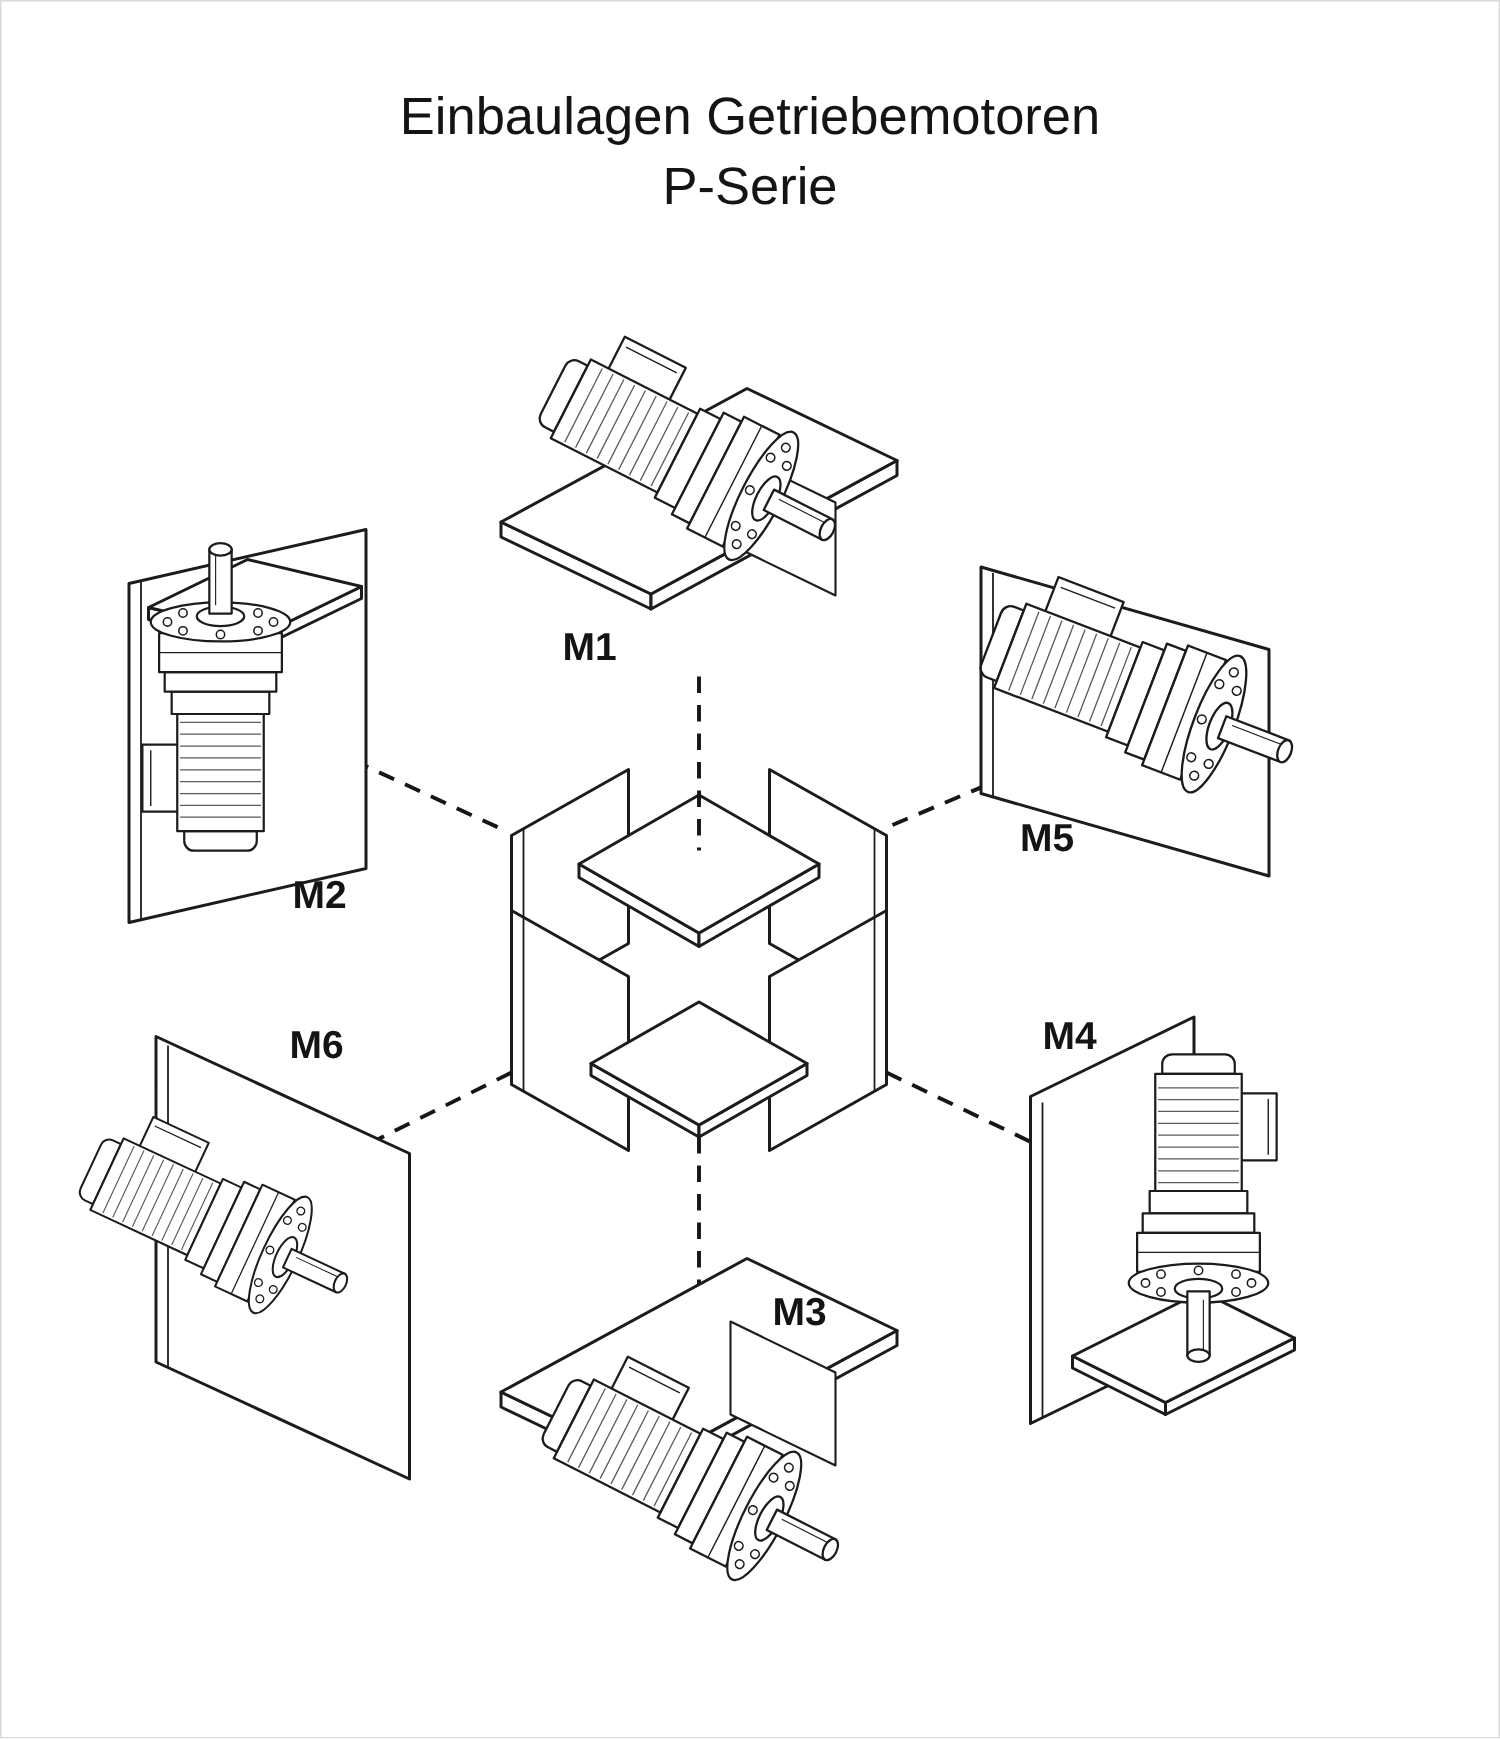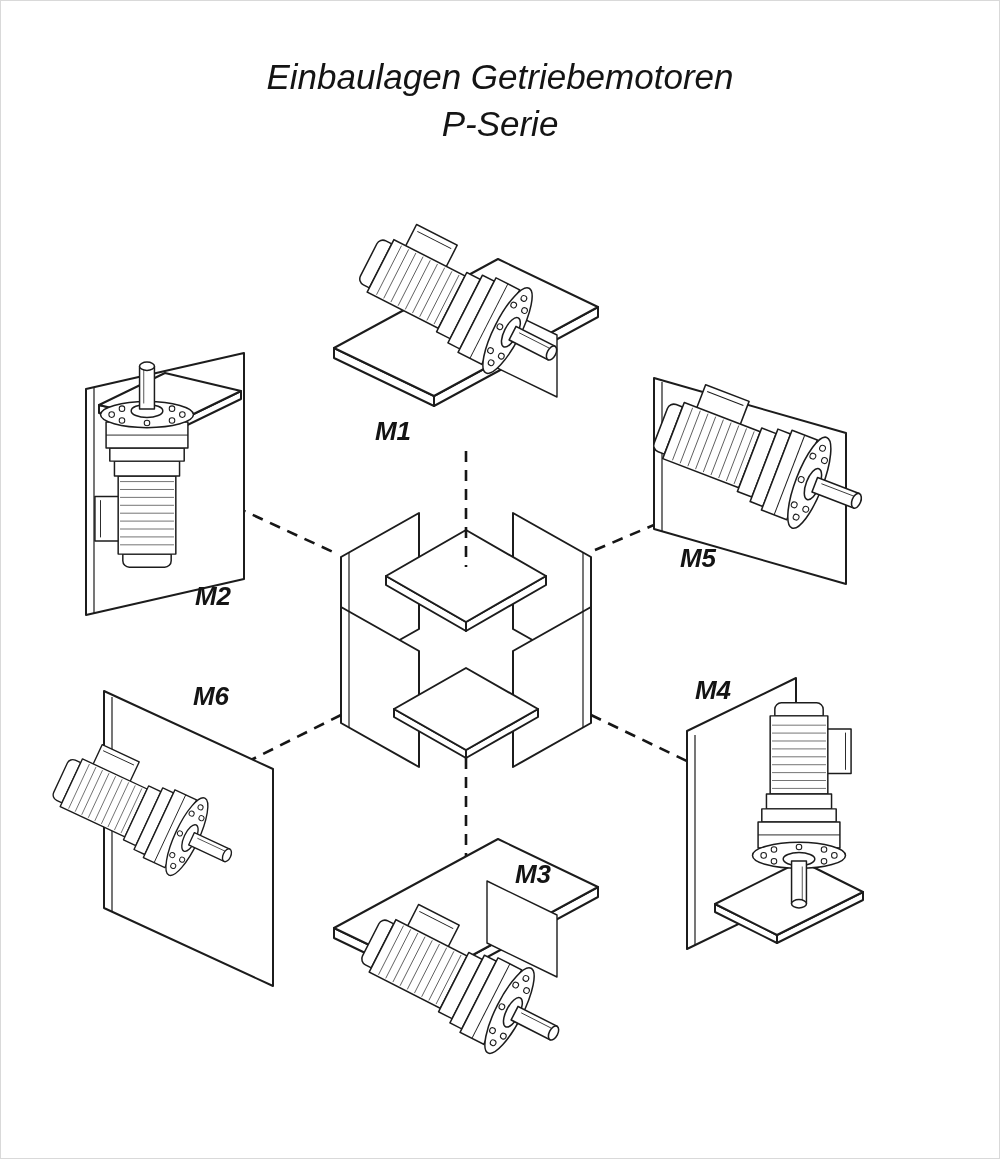--- a/index.html
+++ b/index.html
@@ -1,20 +1,19 @@
 <!DOCTYPE html>
 <html><head>
 <meta charset="utf-8">
 <style>
   html,body{margin:0;padding:0;background:#ffffff;}
   .page{
     width:1000px;height:1159px;position:relative;background:#ffffff;
     border:1px solid #d9d9d9;box-sizing:border-box;
     font-family:"Liberation Sans",sans-serif;
-    font-style:italic;
   }
   svg{display:block;}
   .title-text{font-family:"Liberation Sans",sans-serif;font-size:35px;fill:#141414;}
   .pos-label{font-family:"Liberation Sans",sans-serif;font-size:26px;font-weight:bold;fill:#141414;}
   .plate{fill:#ffffff;stroke:#1c1c1c;stroke-width:2;stroke-linejoin:round;}
   .thin{fill:#ffffff;stroke:#1c1c1c;stroke-width:1.4;stroke-linejoin:round;}
   .edge{stroke:#1c1c1c;stroke-width:1.2;fill:none;}
   .dash{stroke:#161616;stroke-width:2.6;stroke-dasharray:11 8;fill:none;}
 </style>
 </head>

